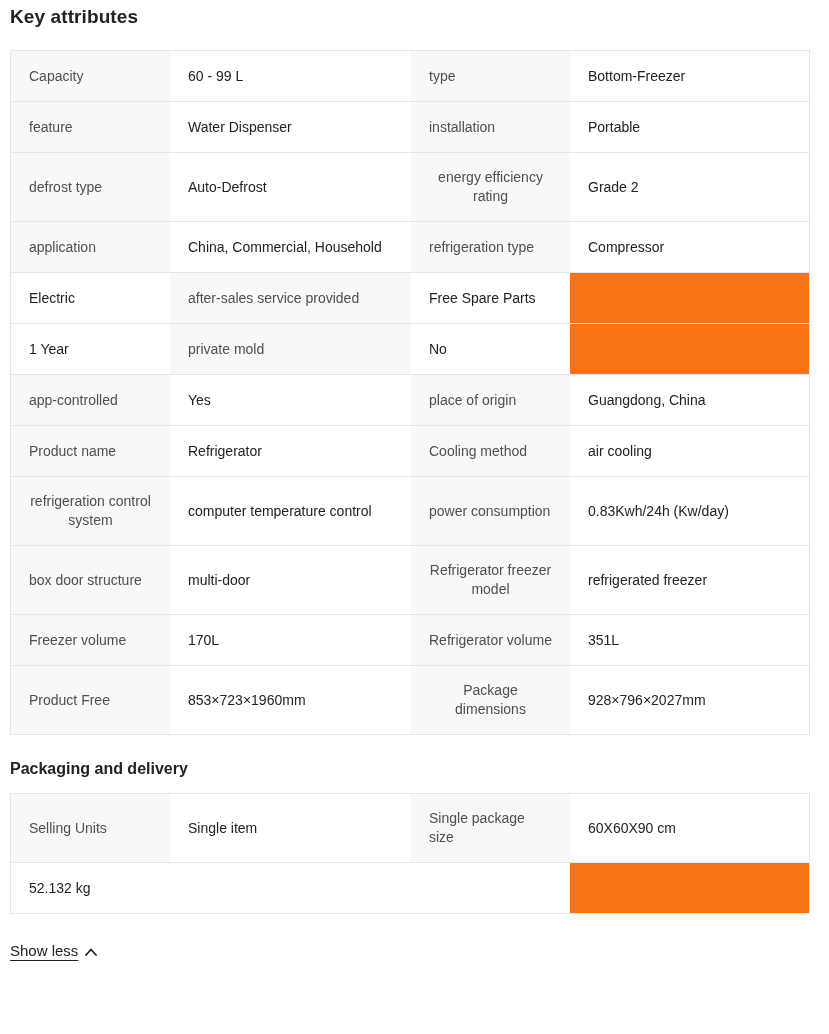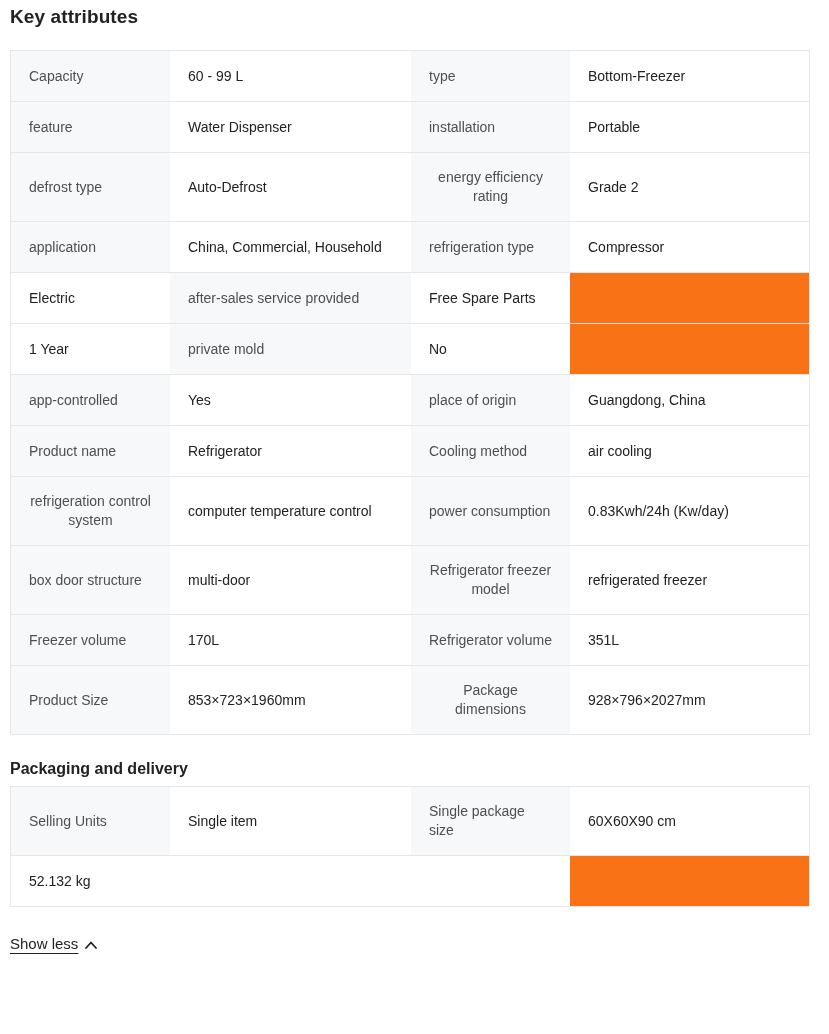--- a/index.html
+++ b/index.html
@@ -20,21 +20,21 @@
     font-weight: 700;
     color: #222222;
     letter-spacing: 0.1px;
     margin-bottom: 22px;
   }
   .sub-title {
     font-size: 16px;
     font-weight: 700;
     color: #222222;
     margin-top: 25px;
-    margin-bottom: 8px;
+    margin-bottom: 15px;
   }
   .attr-table {
     width: 800px;
     border: 1px solid #e6e6e6;
     border-radius: 0;
     background: #f97316;
   }
   .row {
     display: grid;
     grid-template-columns: 159px 241px 159px 1fr;
@@ -148,21 +148,21 @@
         <div class="cell label">Refrigerator freezer model</div>
         <div class="cell value">refrigerated freezer</div>
       </div>
       <div class="row">
         <div class="cell label">Freezer volume</div>
         <div class="cell value">170L</div>
         <div class="cell label">Refrigerator volume</div>
         <div class="cell value">351L</div>
       </div>
       <div class="row">
-        <div class="cell label">Product Size</div>
+        <div class="cell label">Product Free</div>
         <div class="cell value">853×723×1960mm</div>
         <div class="cell label">Package dimensions</div>
         <div class="cell value">928×796×2027mm</div>
       </div>
     </div>
 
   <h3 class="sub-title">Packaging and delivery</h3>
 
   <div class="attr-table packaging-table">
       <div class="row">

